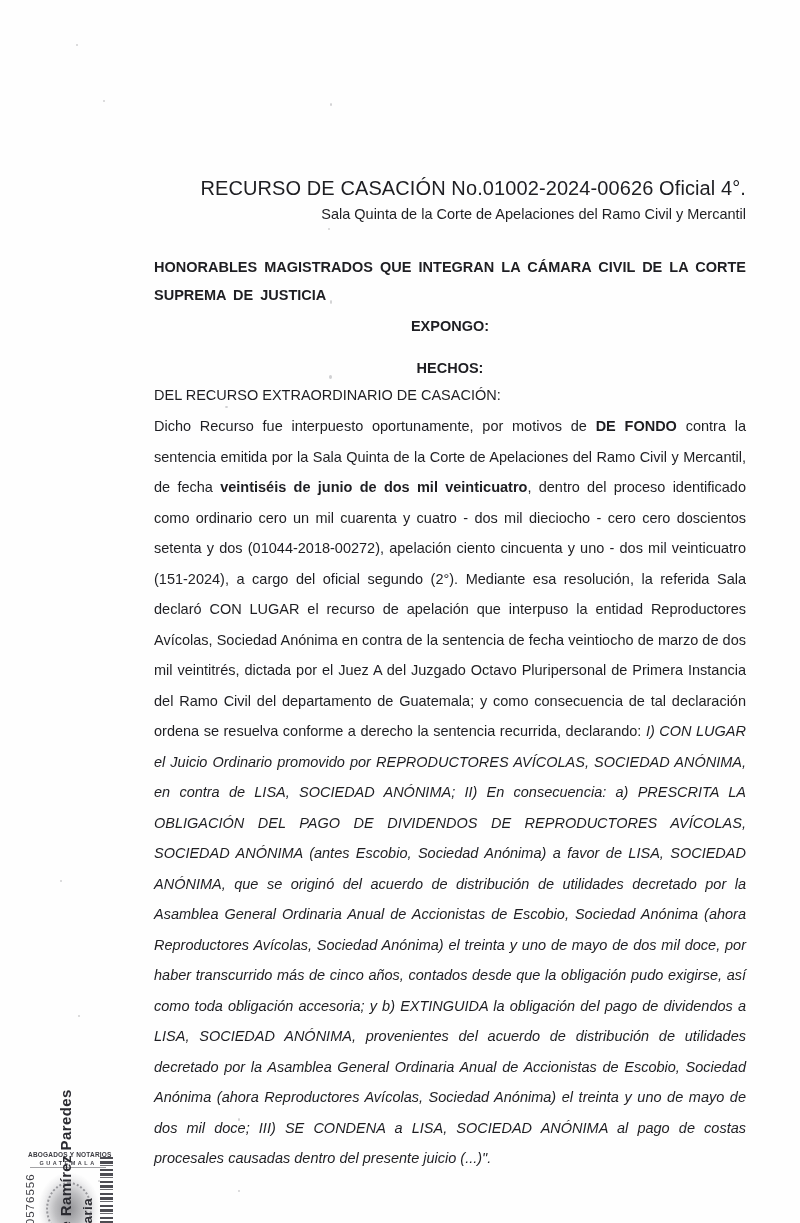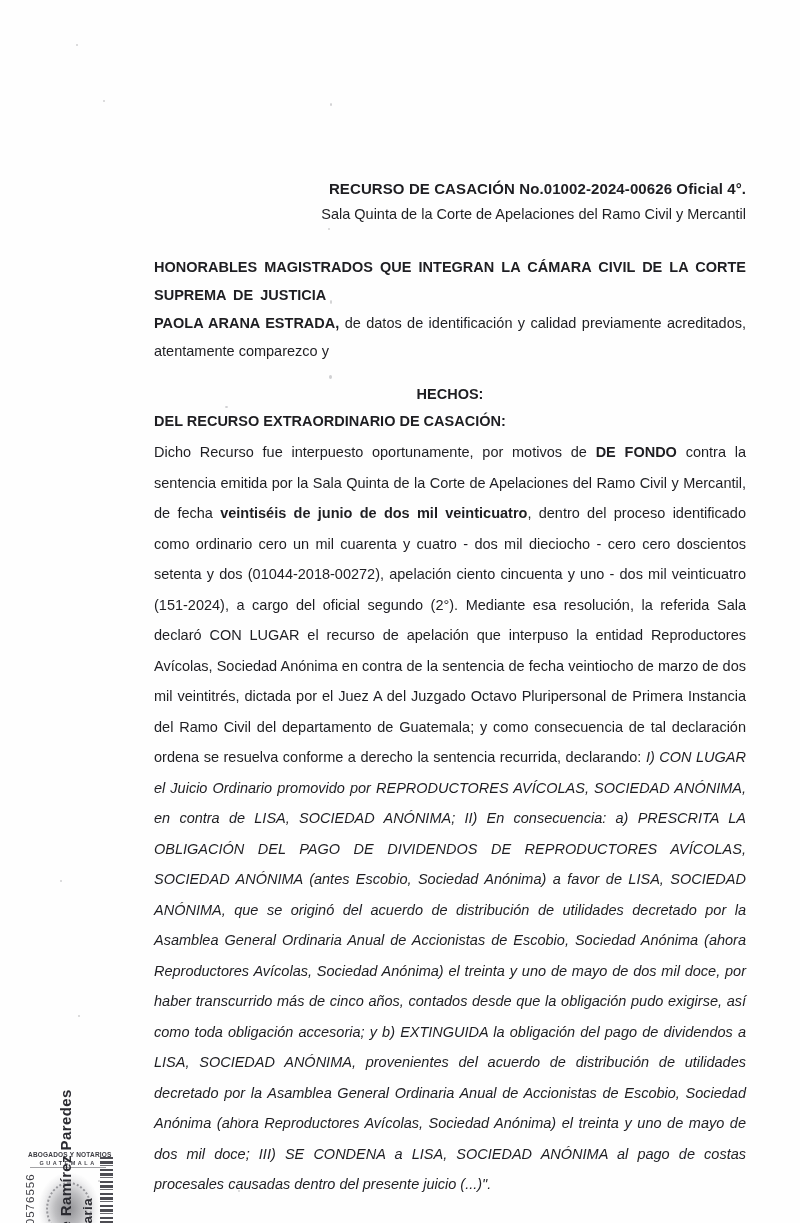--- a/index.html
+++ b/index.html
@@ -17,32 +17,32 @@
     position:absolute;
     left:154px;top:176px;width:592px;
     font-size:14.5px;
     line-height:27px;
   }
   .header-block{
     text-align:right;
     line-height:25.5px;
     margin-bottom:26px;
   }
-  .header-line1{font-weight:700;font-size:15px;letter-spacing:.1px;}
+  .header-line1{font-weight:400;font-size:20px;letter-spacing:.1px;}
   .para{text-align:justify;}
   .b{font-weight:700;}
   .i{font-style:italic;}
   .salutation{font-weight:700;line-height:28px;word-spacing:3px;}
   .intro{line-height:28px;}
   .centered-heading{
     text-align:center;font-weight:700;
     line-height:26px;margin-top:4px;
   }
   .hechos-heading{margin-top:16px;}
-  .sub-heading{font-weight:700;line-height:28px;}
+  .sub-heading{font-weight:400;line-height:28px;}
   .main-paragraph{line-height:30.5px;margin-top:2px;}
   
   .stamp{position:absolute;left:0;top:560px;width:140px;height:250px;}
   .seal-top{
     position:absolute;left:28px;top:591px;width:80px;
     font-size:6.5px;font-weight:700;text-align:center;
     letter-spacing:.2px;color:#3a3a40;white-space:nowrap;
   }
   .seal-country{
     position:absolute;left:30px;top:600px;width:76px;
@@ -109,22 +109,22 @@
 
   <div class="content">
 
     <div class="header-block">
       <div class="header-line1">RECURSO DE CASACIÓN No.01002-2024-00626 Oficial 4°.</div>
       <div>Sala Quinta de la Corte de Apelaciones del Ramo Civil y Mercantil</div>
     </div>
 
     <div class="para salutation">HONORABLES MAGISTRADOS QUE INTEGRAN LA CÁMARA CIVIL DE LA CORTE SUPREMA DE JUSTICIA</div>
 
-    <div class="para intro"><span class="b">PAOLA ARANA ESTRADA,</span><span> de datos de identificación y calidad previamente acreditados, atentamente comparezco y</span></div>
 
+    <div class="centered-heading">EXPONGO:</div>
 
 
     <div class="centered-heading hechos-heading">HECHOS:</div>
 
     <div class="sub-heading">DEL RECURSO EXTRAORDINARIO DE CASACIÓN:</div>
 
     <div class="para main-paragraph"><span>Dicho Recurso fue interpuesto oportunamente, por motivos de </span><span class="b">DE FONDO</span><span> contra la sentencia emitida por la Sala Quinta de la Corte de Apelaciones del Ramo Civil y Mercantil, de fecha </span><span class="b">veintiséis de junio de dos mil veinticuatro</span><span>, dentro del proceso identificado como ordinario cero un mil cuarenta y cuatro - dos mil dieciocho - cero cero doscientos setenta y dos (01044-2018-00272), apelación ciento cincuenta y uno - dos mil veinticuatro (151-2024), a cargo del oficial segundo (2°). Mediante esa resolución, la referida Sala declaró CON LUGAR el recurso de apelación que interpuso la entidad Reproductores Avícolas, Sociedad Anónima en contra de la sentencia de fecha veintiocho de marzo de dos mil veintitrés, dictada por el Juez A del Juzgado Octavo Pluripersonal de Primera Instancia del Ramo Civil del departamento de Guatemala;  y como consecuencia de tal declaración ordena se resuelva conforme a derecho la sentencia recurrida, declarando: </span><span class="i">I) CON LUGAR el Juicio Ordinario promovido por REPRODUCTORES AVÍCOLAS, SOCIEDAD ANÓNIMA, en contra de LISA, SOCIEDAD ANÓNIMA; II) En consecuencia: a) PRESCRITA LA OBLIGACIÓN DEL PAGO DE DIVIDENDOS DE REPRODUCTORES AVÍCOLAS, SOCIEDAD ANÓNIMA (antes Escobio, Sociedad Anónima) a favor de LISA, SOCIEDAD ANÓNIMA, que se originó del acuerdo de distribución de utilidades decretado por la Asamblea General Ordinaria Anual de Accionistas de Escobio, Sociedad Anónima (ahora Reproductores Avícolas, Sociedad Anónima) el treinta y uno de mayo de dos mil doce, por haber transcurrido más de cinco años, contados desde que la obligación pudo exigirse, así como toda obligación accesoria; y b) EXTINGUIDA la obligación del pago de dividendos a LISA, SOCIEDAD ANÓNIMA, provenientes del acuerdo de distribución de utilidades decretado por la Asamblea General Ordinaria Anual de Accionistas de Escobio, Sociedad Anónima (ahora Reproductores Avícolas, Sociedad Anónima) el treinta y uno de mayo de dos mil doce; III) SE CONDENA a LISA, SOCIEDAD ANÓNIMA al pago de costas procesales causadas dentro del presente juicio (...)".</span></div>
 
   </div>
 

